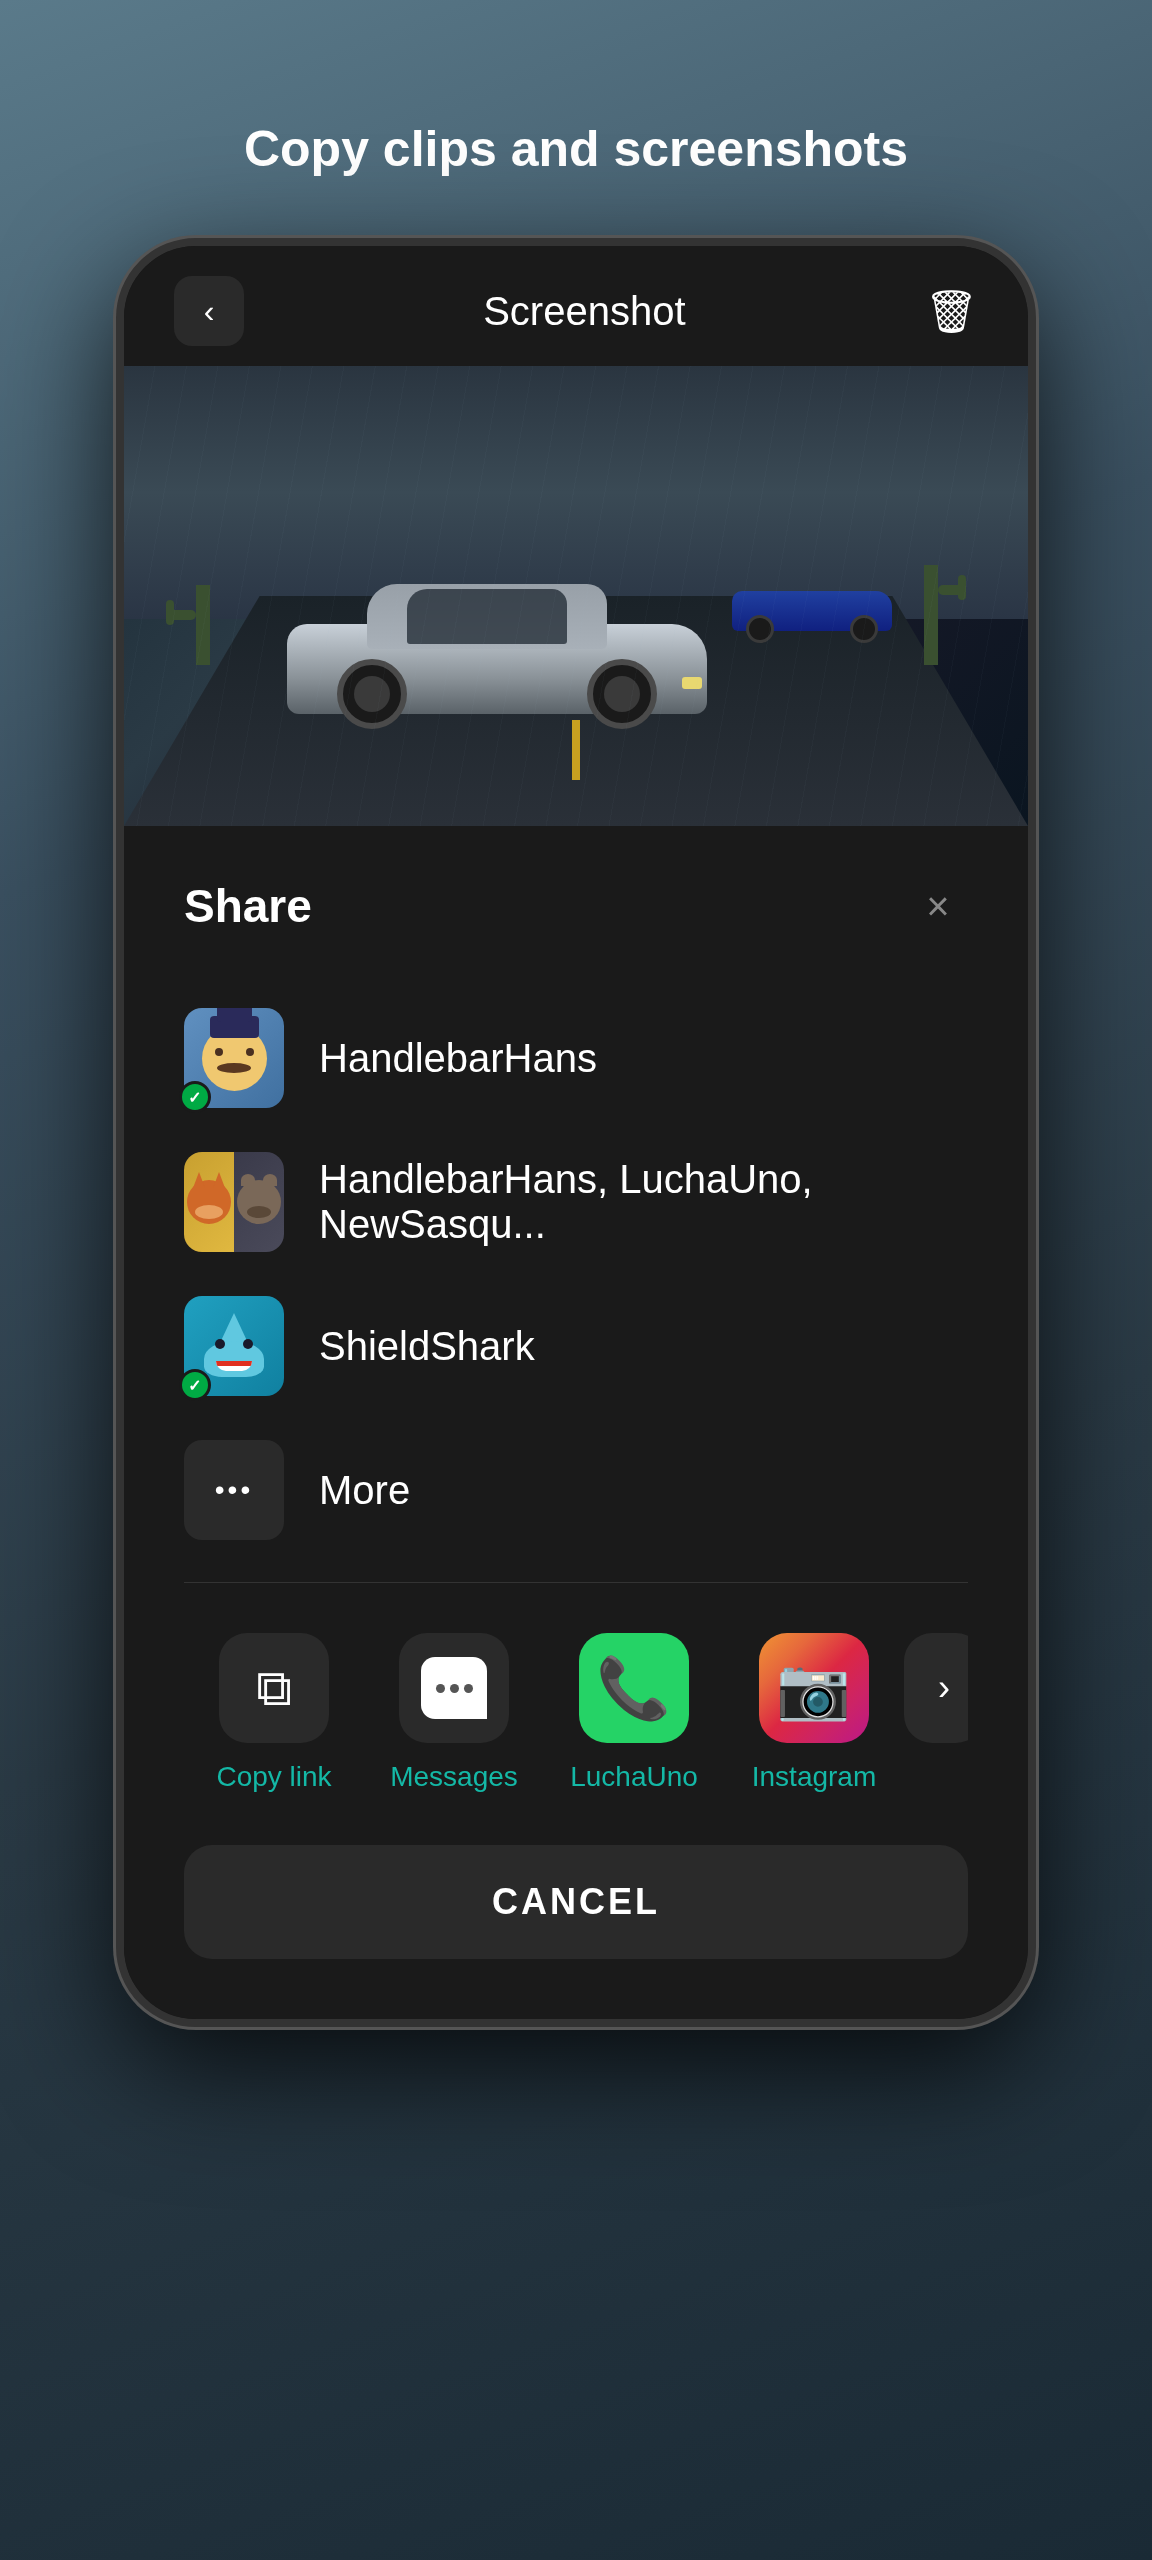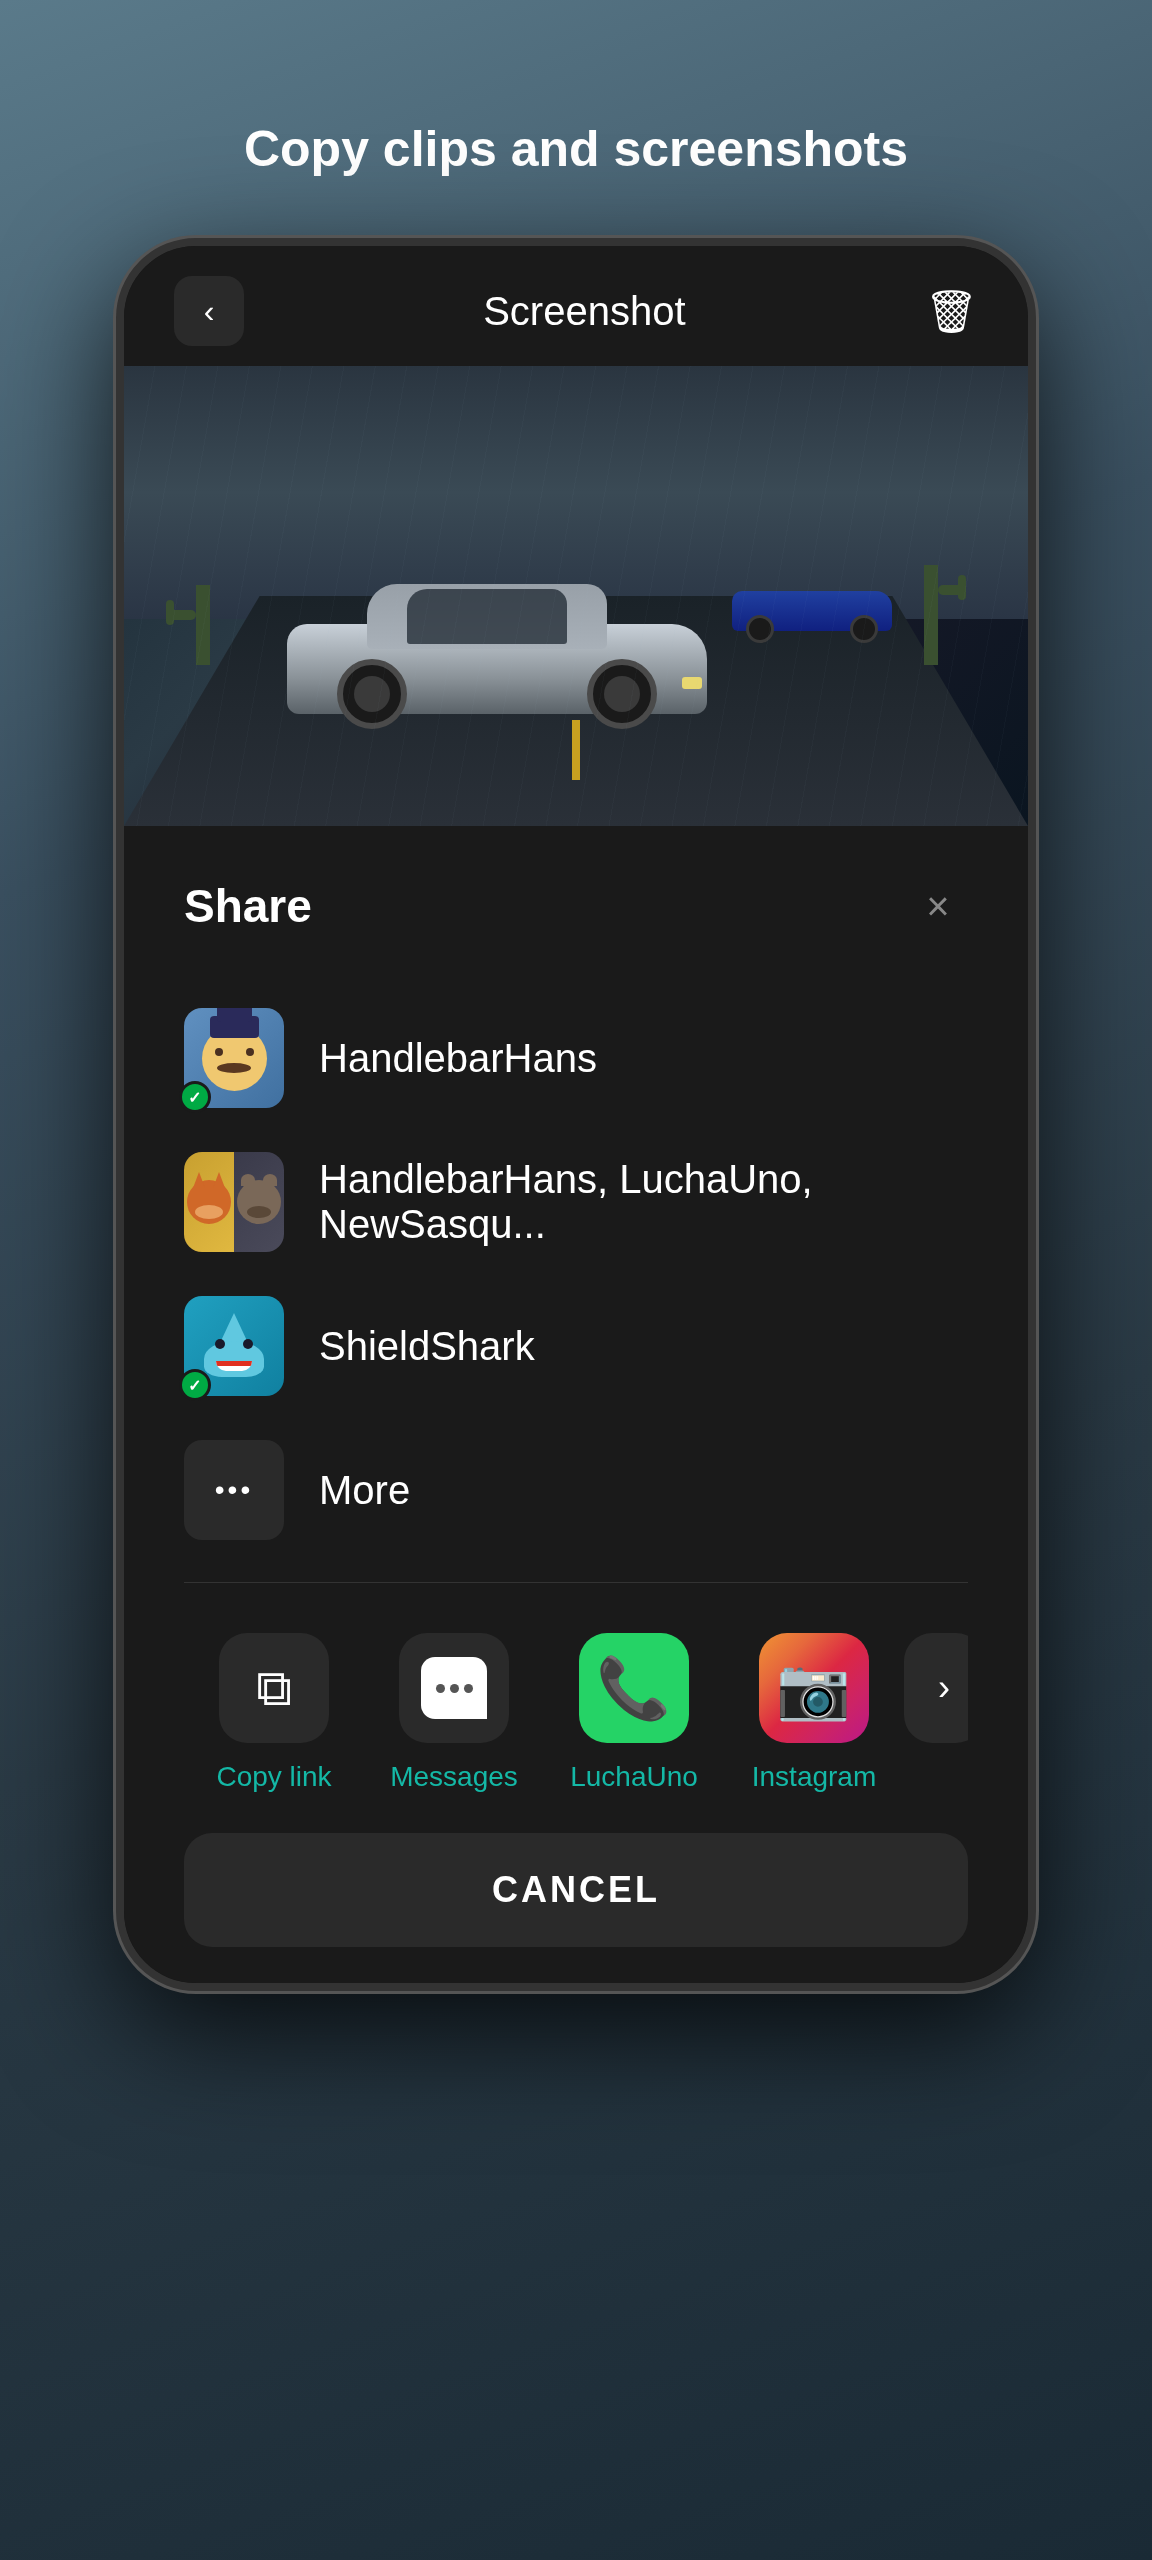--- a/index.html
+++ b/index.html
@@ -111,21 +111,21 @@
       left: 50%;
       transform: translateX(-50%);
       width: 8px;
       height: 60px;
       background: #c8a020;
     }
 
     
     .share-panel {
       background: #1a1a1a;
-      padding: 50px 60px 16px;
+      padding: 50px 60px 40px;
     }
 
     .share-header {
       display: flex;
       justify-content: space-between;
       align-items: center;
       margin-bottom: 50px;
     }
 
     .share-title {
@@ -331,21 +331,21 @@
       text-align: center;
     }
 
     
     .cancel-btn {
       background: #2a2a2a;
       border-radius: 28px;
       padding: 36px;
       text-align: center;
       cursor: pointer;
-      margin-top: 20px;
+      margin-top: 32px;
       margin-bottom: 20px;
     }
 
     .cancel-label {
       color: #ffffff;
       font-size: 36px;
       font-weight: 600;
       letter-spacing: 3px;
     }
 

